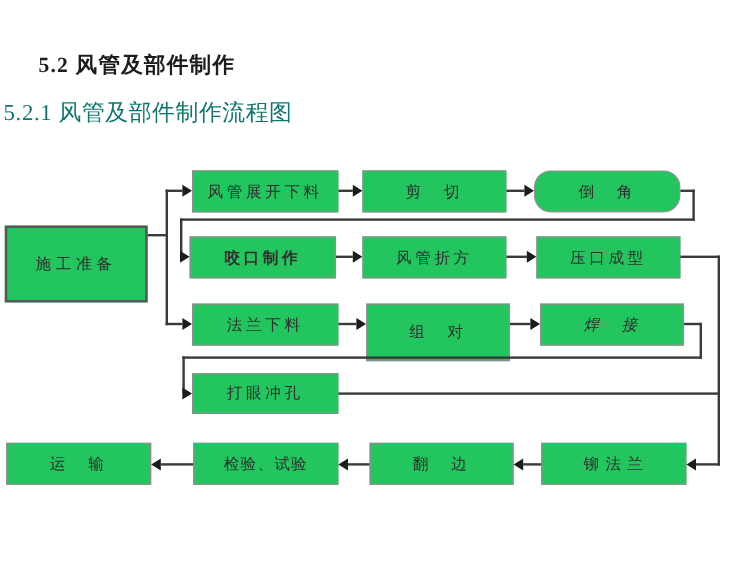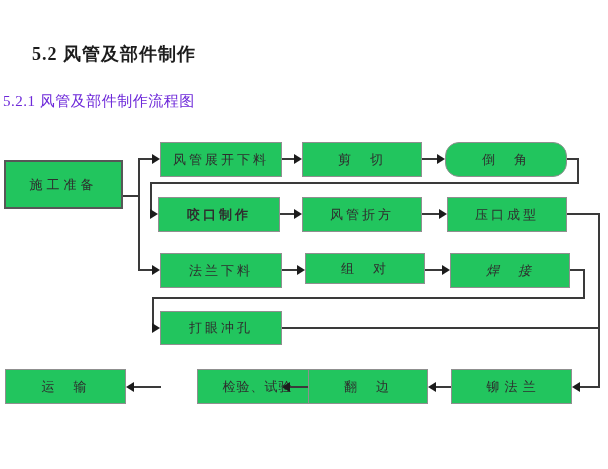--- a/index.html
+++ b/index.html
@@ -8,22 +8,22 @@
     background:#ffffff;
     font-family:"Liberation Serif","DejaVu Serif",serif;
     color:#2b2b2b;
   }
   .page{position:absolute;inset:0;}
   .h1{
     position:absolute;left:32px;top:42px;
     font-size:18px;font-weight:bold;letter-spacing:1px;color:#1c1c1c;
   }
   .h2{
-    position:absolute;left:3px;top:92px;
-    font-size:15px;letter-spacing:0.5px;color:#6d28d9;
+    position:absolute;left:3px;top:81px;
+    font-size:19px;letter-spacing:0.5px;color:#0f766e;
   }
   .box{
     position:absolute;background:#22c55e;border:1px solid #8f8f8f;
     display:flex;align-items:center;justify-content:center;
     font-size:13px;letter-spacing:3px;color:#2e2e2e;
     box-sizing:border-box;white-space:nowrap;
   }
   .box.start{border:2px solid #575757;letter-spacing:4px;}
   .box.tight{letter-spacing:1px;}
   .hl,.vl{position:absolute;background:#3a3a3a;}
@@ -34,21 +34,21 @@
   .ar.l{border-right:8px solid #1c1c1c;}
 </style>
 </head>
 <body>
 
 <div class="page">
 
   <div class="h1">5.2 风管及部件制作</div>
   <div class="h2">5.2.1 风管及部件制作流程图</div>
 
-  <div class="box start" style="left:4px;top:160px;width:119px;height:49px;">
+  <div class="box start" style="left:4px;top:188px;width:119px;height:64px;">
     <span>施工准备</span>
   </div>
 
   <div class="box" style="left:160px;top:142px;width:122px;height:35px;">
     <span>风管展开下料</span>
   </div>
   <div class="box" style="left:302px;top:142px;width:120px;height:35px;">
     <span>剪　切</span>
   </div>
   <div class="box" style="left:445px;top:142px;width:122px;height:35px;border-radius:14px;">
@@ -61,35 +61,35 @@
   <div class="box" style="left:302px;top:197px;width:120px;height:35px;">
     <span>风管折方</span>
   </div>
   <div class="box" style="left:160px;top:253px;width:122px;height:35px;">
     <span>法兰下料</span>
   </div>
 
   <div class="box" style="left:447px;top:197px;width:120px;height:35px;">
     <span>压口成型</span>
   </div>
-  <div class="box" style="left:305px;top:253px;width:120px;height:31px;">
+  <div class="box" style="left:305px;top:253px;width:120px;height:48px;">
     <span>组　对</span>
   </div>
   <div class="box" style="left:450px;top:253px;width:120px;height:35px;font-style:italic;">
     <span>焊　接</span>
   </div>
 
   <div class="box" style="left:160px;top:311px;width:122px;height:34px;">
     <span>打眼冲孔</span>
   </div>
 
   <div class="box" style="left:5px;top:369px;width:121px;height:35px;">
     <span>运　输</span>
   </div>
-  <div class="box tight" style="left:161px;top:369px;width:121px;height:35px;margin-left:36px;">
+  <div class="box tight" style="left:161px;top:369px;width:121px;height:35px;">
     <span>检验、试验</span>
   </div>
   <div class="box" style="left:308px;top:369px;width:120px;height:35px;">
     <span>翻　边</span>
   </div>
   <div class="box tight" style="left:451px;top:369px;width:121px;height:35px;">
     <span>铆 法 兰</span>
   </div>
 
   <div class="hl" style="left:123px;top:195px;width:17px;"></div>

